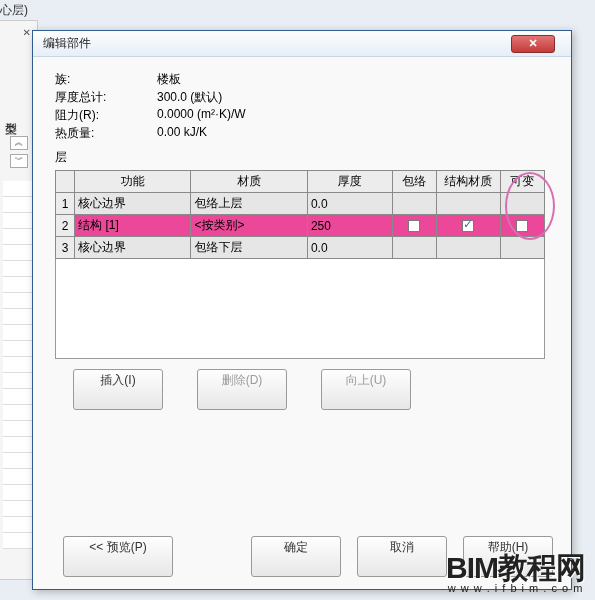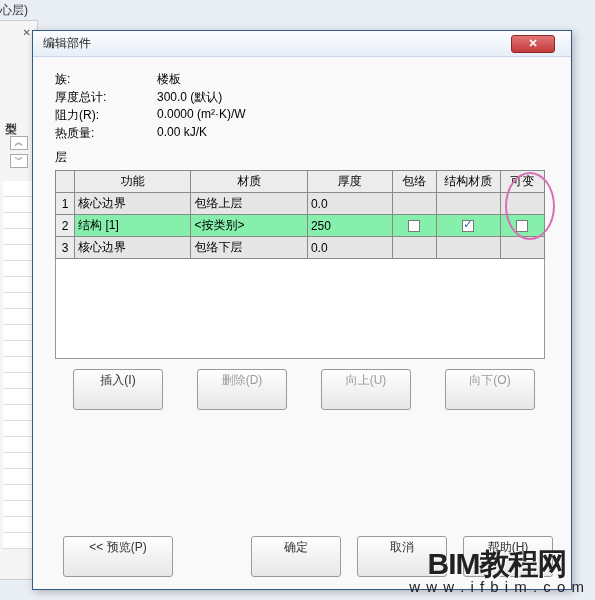--- a/index.html
+++ b/index.html
@@ -50,21 +50,21 @@
     color: #fff; text-align: center; line-height: 14px; font-weight: bold;
     font-size: 11px;
   }
   .content { padding: 14px 18px 8px 22px; }
   .info-row { display: flex; height: 18px; }
   .info-row .lbl { width: 102px; }
   .section-header { margin-top: 6px; margin-bottom: 4px; }
   .grid-wrap { position: relative; }
   .grid {
     border: 1px solid #999;
-    background: #86efac;
+    background: #ec4899;
     width: 490px;
     border-collapse: collapse;
     table-layout: fixed;
   }
   .grid th, .grid td {
     border: 1px solid #8a8a8a;
     padding: 2px 3px;
     height: 20px;
     text-align: left;
     font-weight: normal;
@@ -109,21 +109,21 @@
     position: absolute;
     right: 10px; bottom: 6px;
     font-family: Arial, sans-serif;
     color: #222;
     text-align: center;
     line-height: 1;
     pointer-events: none;
     margin-left: 24px;
   }
   .watermark .big { font-size: 30px; font-weight: 900; letter-spacing: -1px; text-shadow: 1px 1px 0 #fff; }
-  .watermark .small { font-size: 15px; letter-spacing: 1px; }
+  .watermark .small { font-size: 11px; letter-spacing: 1px; }
 </style>
 </head>
 <body>
 
 <div class="bg-text">心层)</div>
 <div class="left-strip">
   <div class="tab-x">✕</div>
   <div class="vtab">类型</div>
   <div class="left-arrows">
     <div>︽</div>
@@ -234,21 +234,20 @@
           </tbody>
       </table>
       <div class="grid-pad"></div>
       <div class="circle"></div>
     </div>
 
     <div class="btn-row">
       <div class="dlg-btn">插入(I)</div>
       <div class="dlg-btn disabled">删除(D)</div>
       <div class="dlg-btn disabled">向上(U)</div>
-      <div class="dlg-btn disabled">向下(O)</div>
     </div>
   </div>
 
   <div class="footer">
     <div class="footer-left">
       <div class="dlg-btn" style="width:110px">&lt;&lt; 预览(P)</div>
     </div>
     <div class="footer-right">
       <div class="dlg-btn">确定</div>
       <div class="dlg-btn">取消</div>

